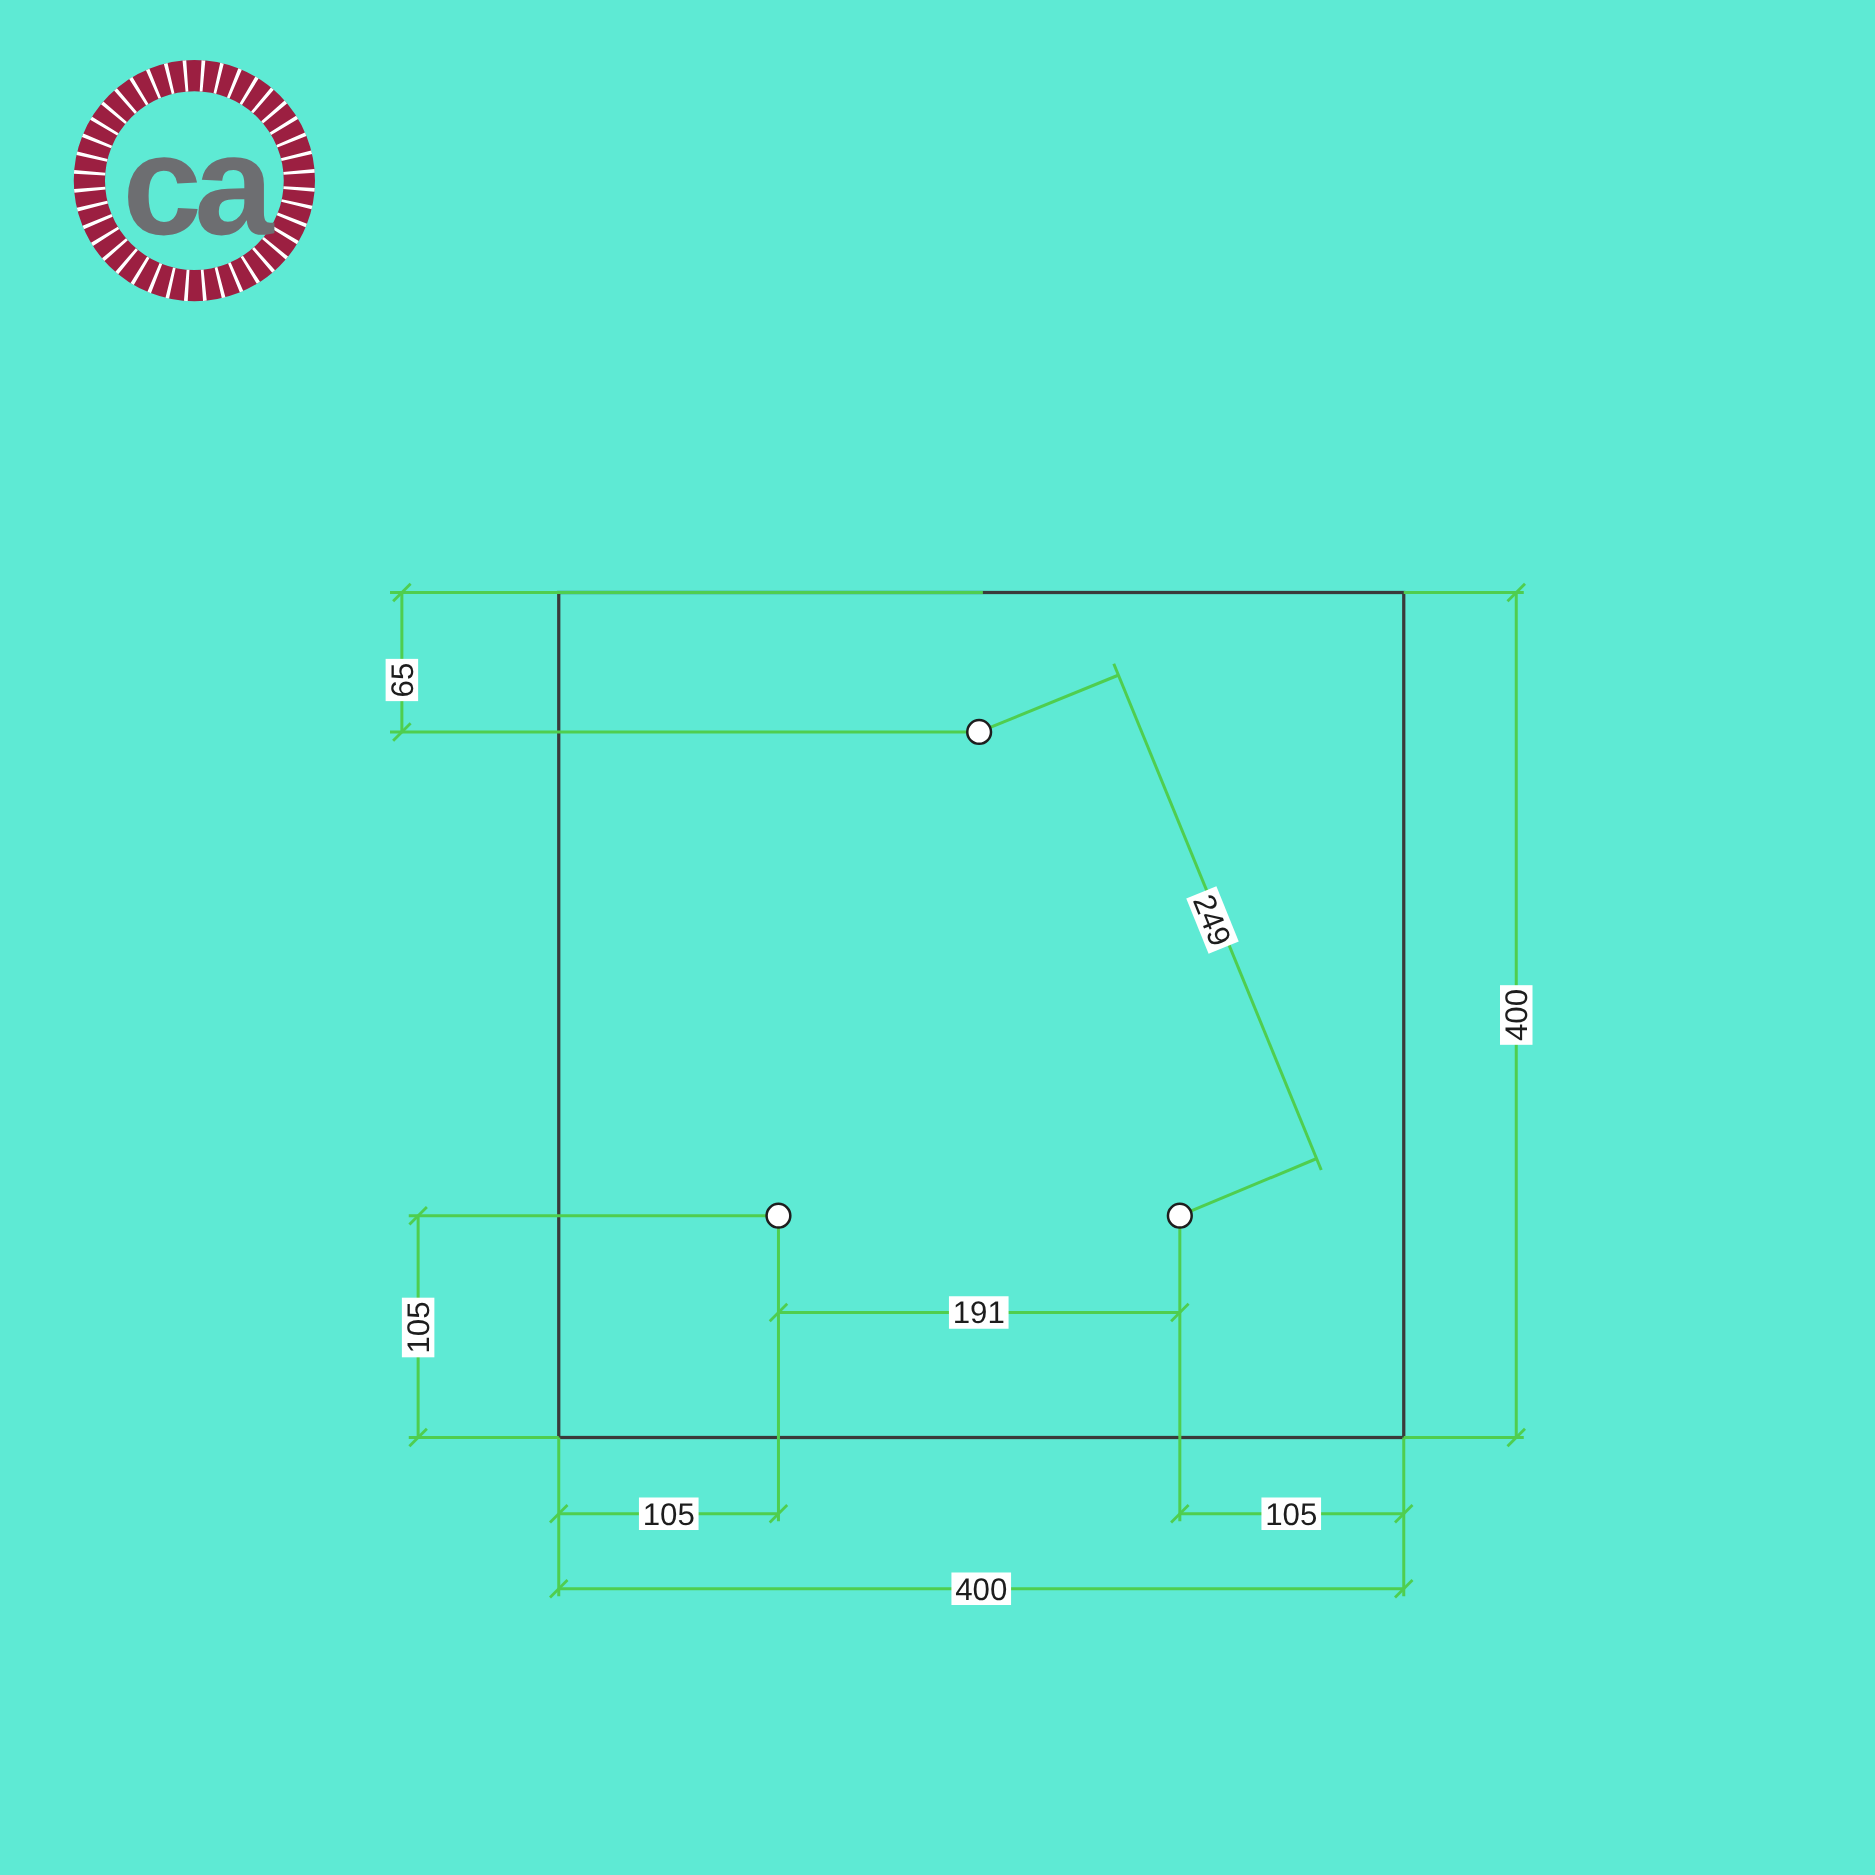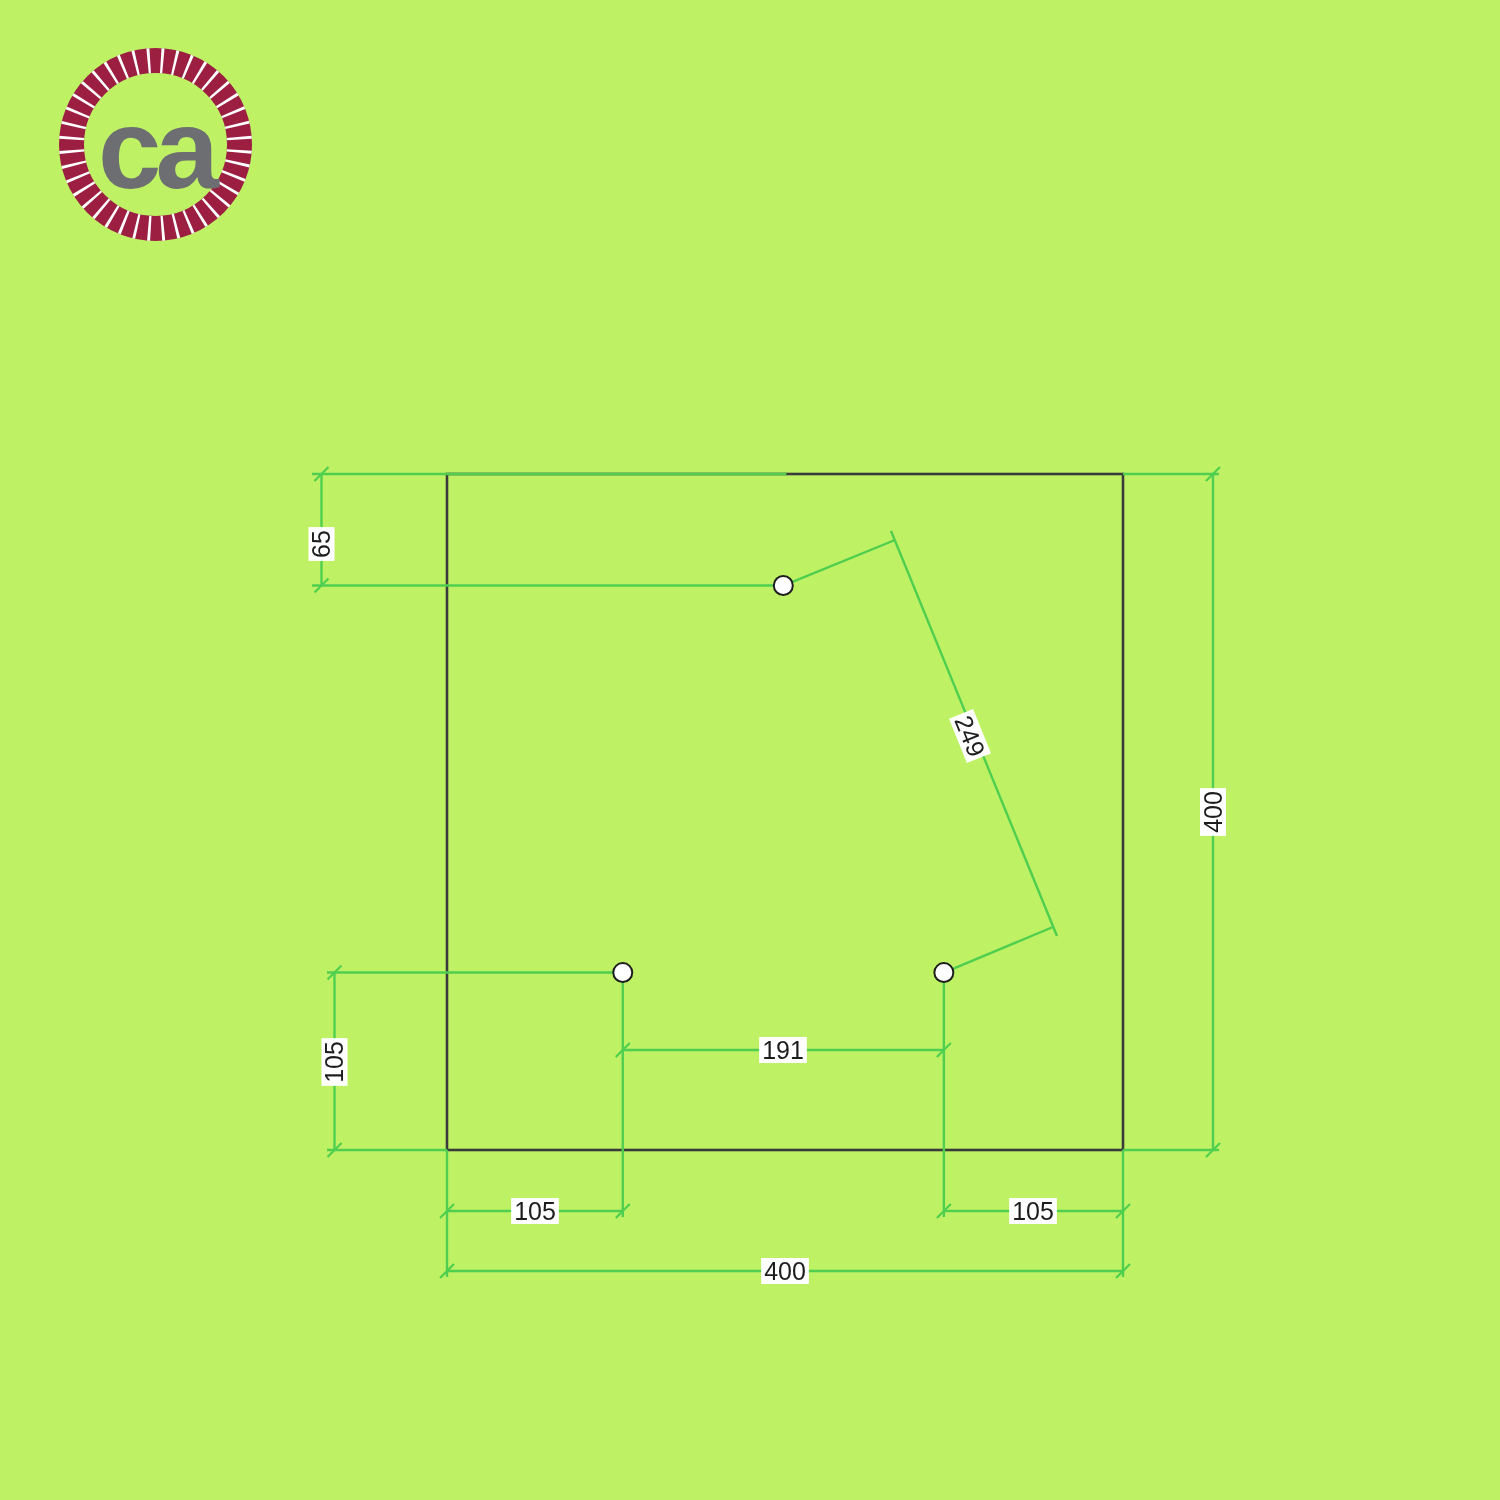--- a/index.html
+++ b/index.html
@@ -1,16 +1,16 @@
 <!DOCTYPE html>
 <html><head>
 <meta charset="utf-8">
 <style>
   html,body{margin:0;padding:0;background:#ffffff;}
-  .canvas{position:relative;width:1500px;height:1500px;background:#bef264;overflow:hidden;
+  .canvas{position:relative;width:1500px;height:1500px;background:#5eead4;overflow:hidden;
           font-family:"Liberation Sans",sans-serif;}
   .logo{position:absolute;left:58px;top:47px;width:195px;height:195px;}
   .logo svg{position:absolute;left:0;top:0;}
   .logo-text{position:absolute;left:0;top:0;width:195px;height:195px;
              display:flex;align-items:center;justify-content:center;
              font-weight:bold;font-size:114px;letter-spacing:-6px;
              color:#6d6e71;margin-top:4px;}
   #drawing{position:absolute;left:0;top:0;}
   #drawing text{font-family:"Liberation Sans",sans-serif;}
 </style>

